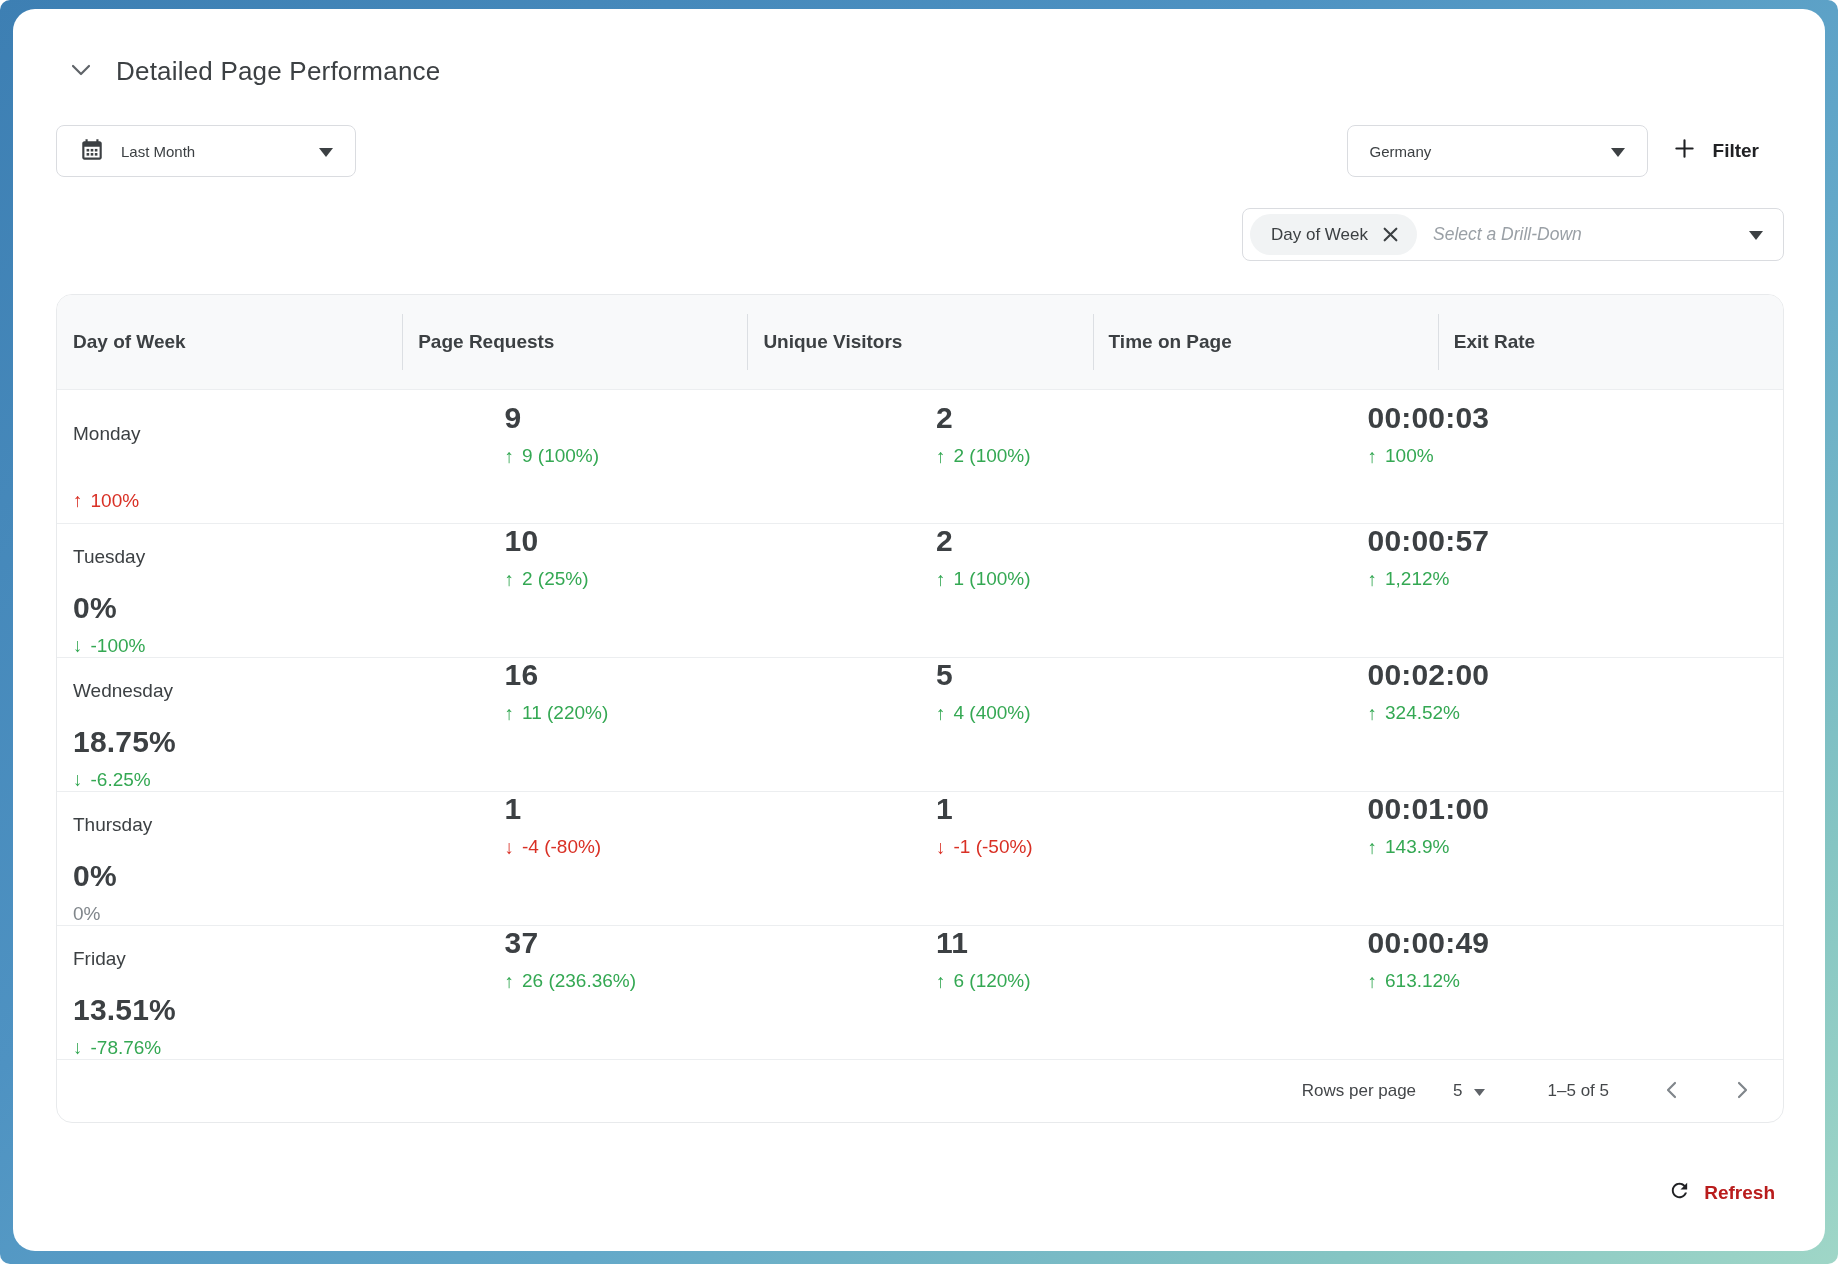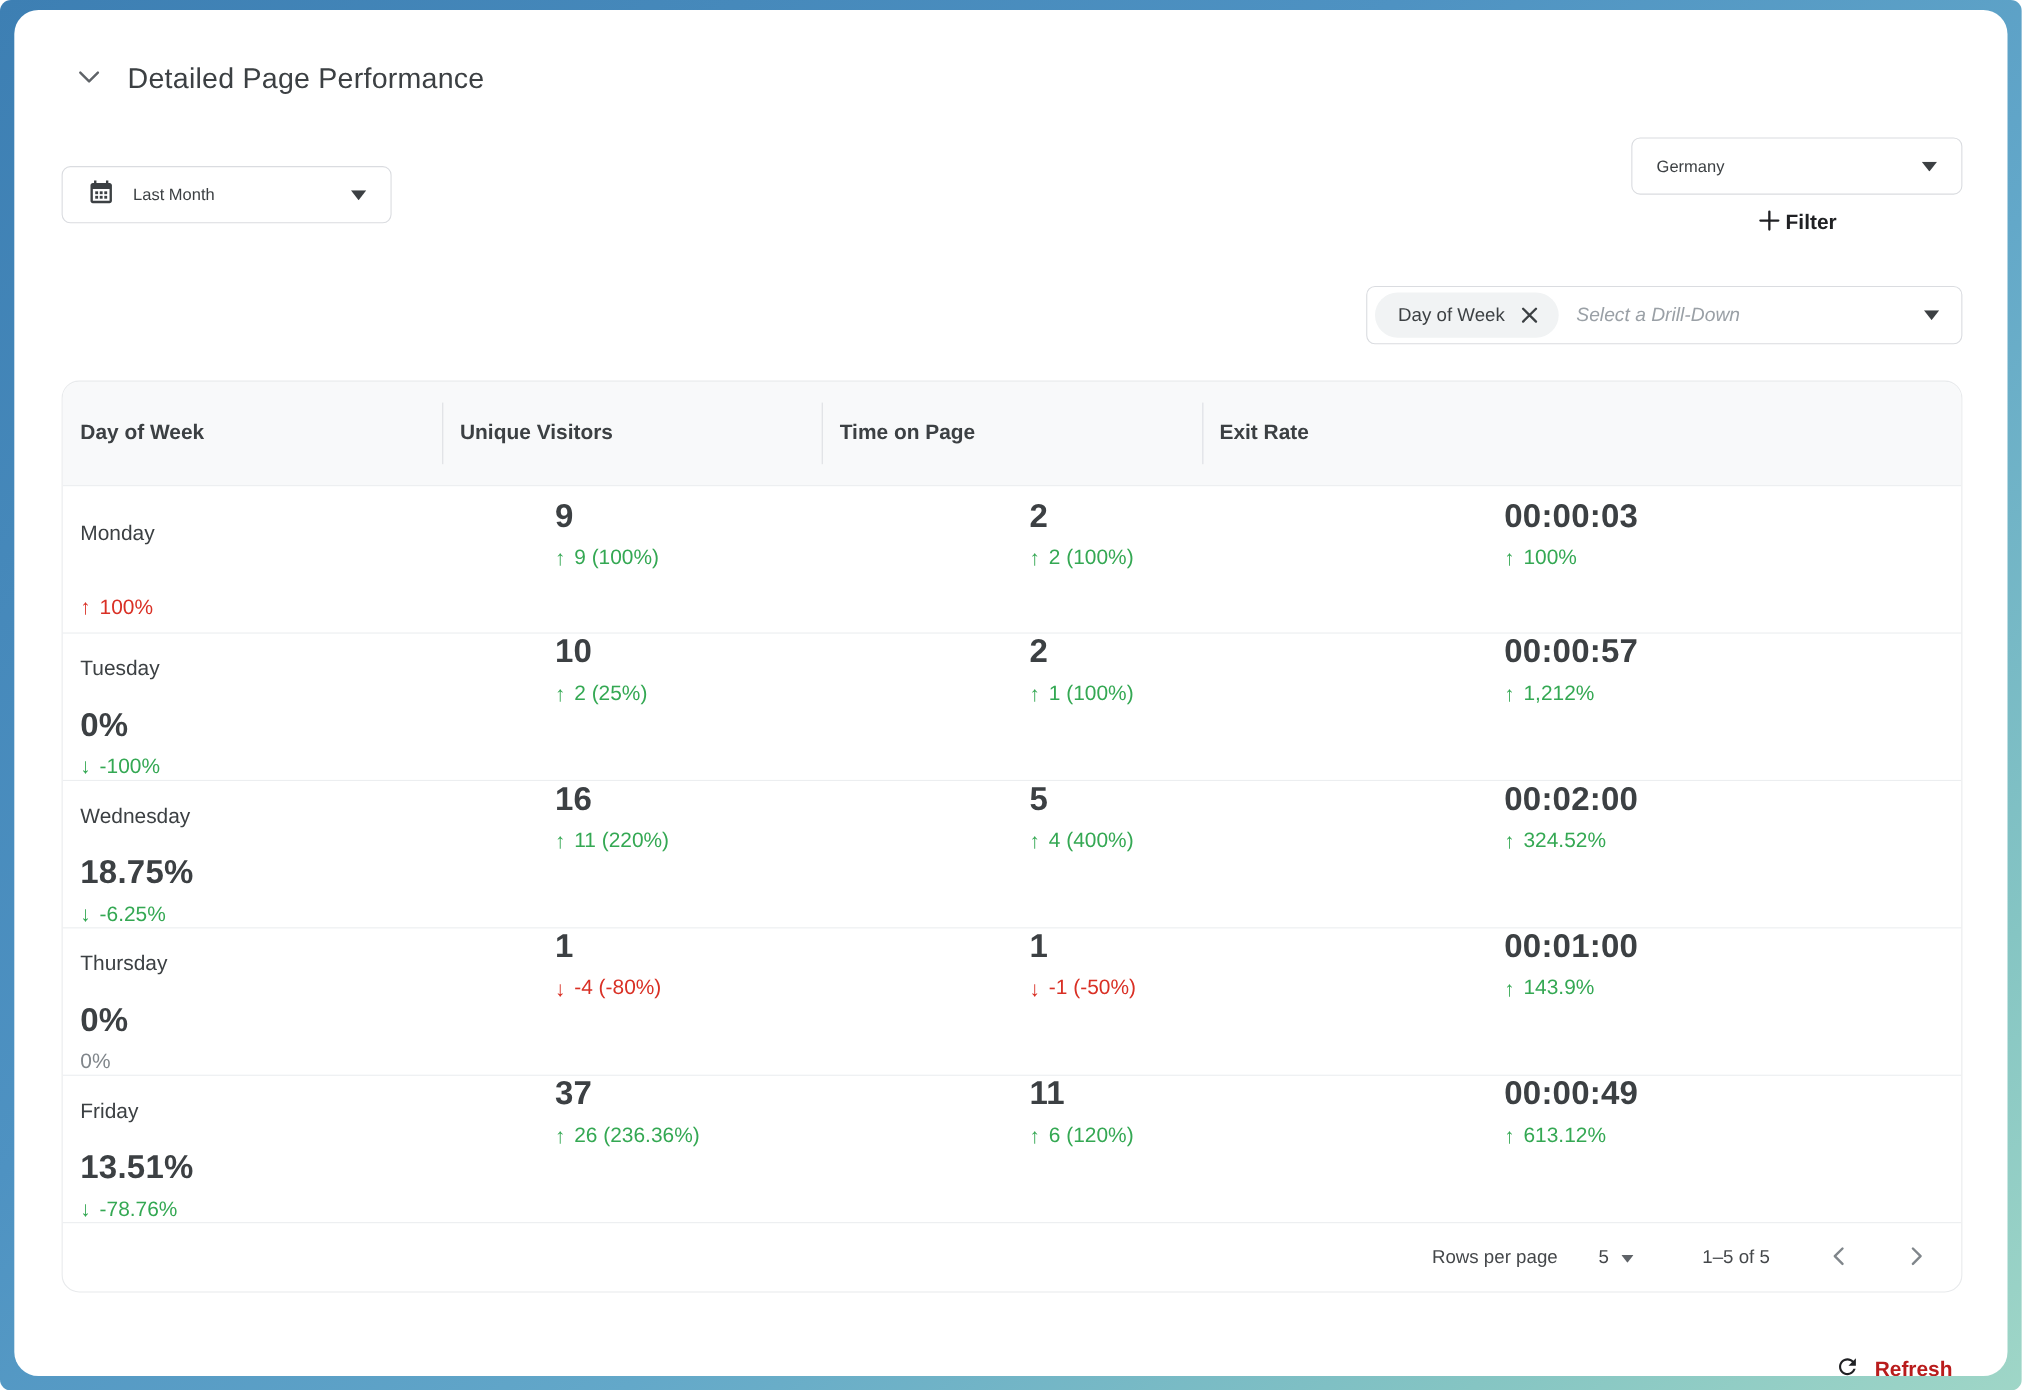--- a/index.html
+++ b/index.html
@@ -26,25 +26,25 @@
 
   
   .controls-row { margin-top: 38px; display: flex; align-items: center; }
   .btn-outline {
     display: inline-flex; align-items: center;
     height: 52px; border: 1px solid #dadce0; border-radius: 8px;
     background: #fff; cursor: pointer; font-size: 15px; color: #3c4043;
   }
   .date-btn { width: 300px; padding: 0 22px; gap: 16px; }
   .date-btn .caret { margin-left: auto; }
-  .right-controls { margin-left: auto; display: flex; align-items: center; flex-direction: column; }
+  .right-controls { margin-left: auto; display: flex; align-items: center; }
   .country-select { width: 301px; padding: 0 22px; }
   .country-select .caret { margin-left: auto; }
   .filter-btn {
-    display: inline-flex; align-items: center; gap: 3px;
+    display: inline-flex; align-items: center; gap: 17px;
     background: none; border: none; cursor: pointer;
     font-size: 19px; font-weight: 700; color: #202124;
     margin-left: 25px; margin-right: 25px; height: 52px;
   }
 
   
   .drilldown-row { margin-top: 31px; display: flex; justify-content: flex-end; }
   .drilldown-box {
     width: 542px; height: 53px;
     border: 1px solid #dadce0; border-radius: 8px;
@@ -187,20 +187,21 @@
           <svg width="14" height="9" viewBox="0 0 14 9">
               <path d="M0 0 L14 0 L7 9 Z" fill="#3c4043"></path>
             </svg>
         </span>
       </div>
     </div>
 
     <div class="table-card">
       <div class="thead">
         <div class="th">Day of Week</div>
+        <div class="th">Page Requests</div>
         <div class="th">Unique Visitors</div>
         <div class="th">Time on Page</div>
         <div class="th">Exit Rate</div>
       </div>
 
       <div id="table-body">
   <div class="trow">
     <div class="td-day">Monday</div>
     <div class="td-metric">
       <span class="metric-value">9</span>

